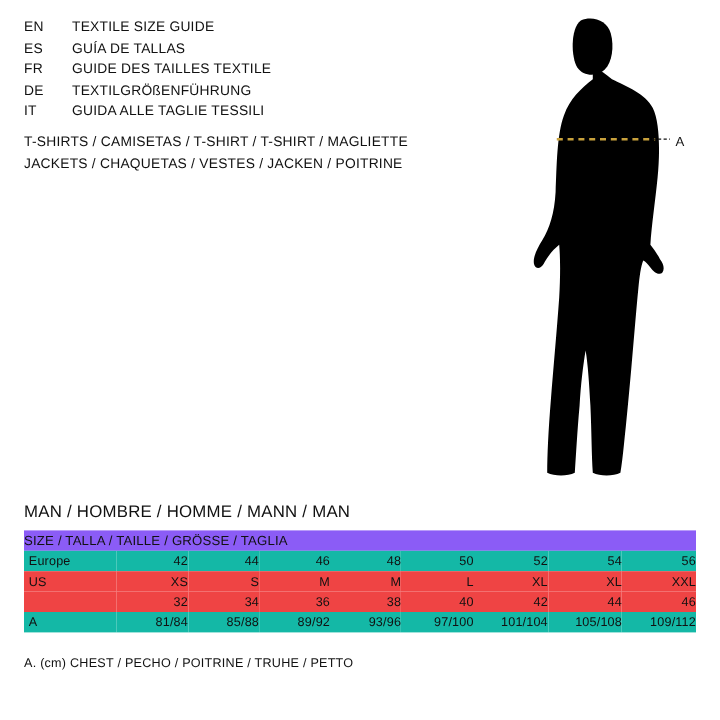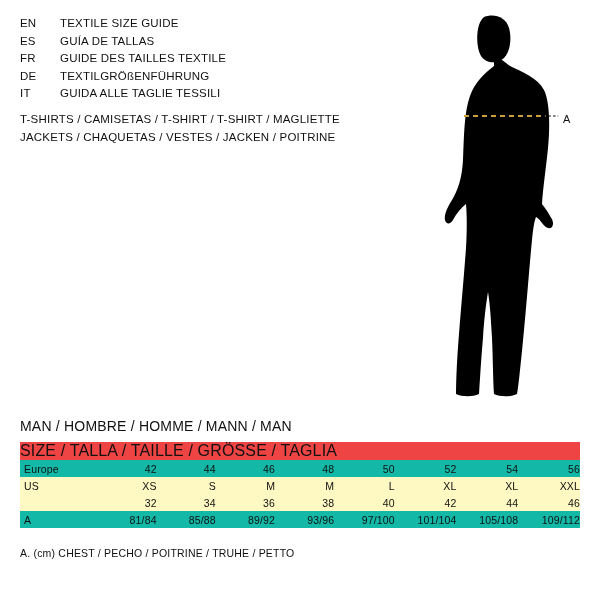--- a/index.html
+++ b/index.html
@@ -100,26 +100,26 @@
     border-collapse: collapse;
     font-size: 10.5px;
     letter-spacing: 0.15px;
   }
   table.size-table td {
     padding: 0;
     height: 17px;
     vertical-align: middle;
   }
   .row-header td {
+    background: #8b5cf6;
+    font-size: 11px;
+    padding-left: 4px;
+  }
+  .row-shaded td {
     background: #ef4444;
-    font-size: 16px;
-    padding-left: 4px;
-  }
-  .row-shaded td {
-    background: #fef9c3;
   }
   .row-plain td {
     background: #14b8a6;
   }
   .col-label {
     width: 84px;
     padding-left: 4px !important;
   }
   .cell {
     width: 68px;

